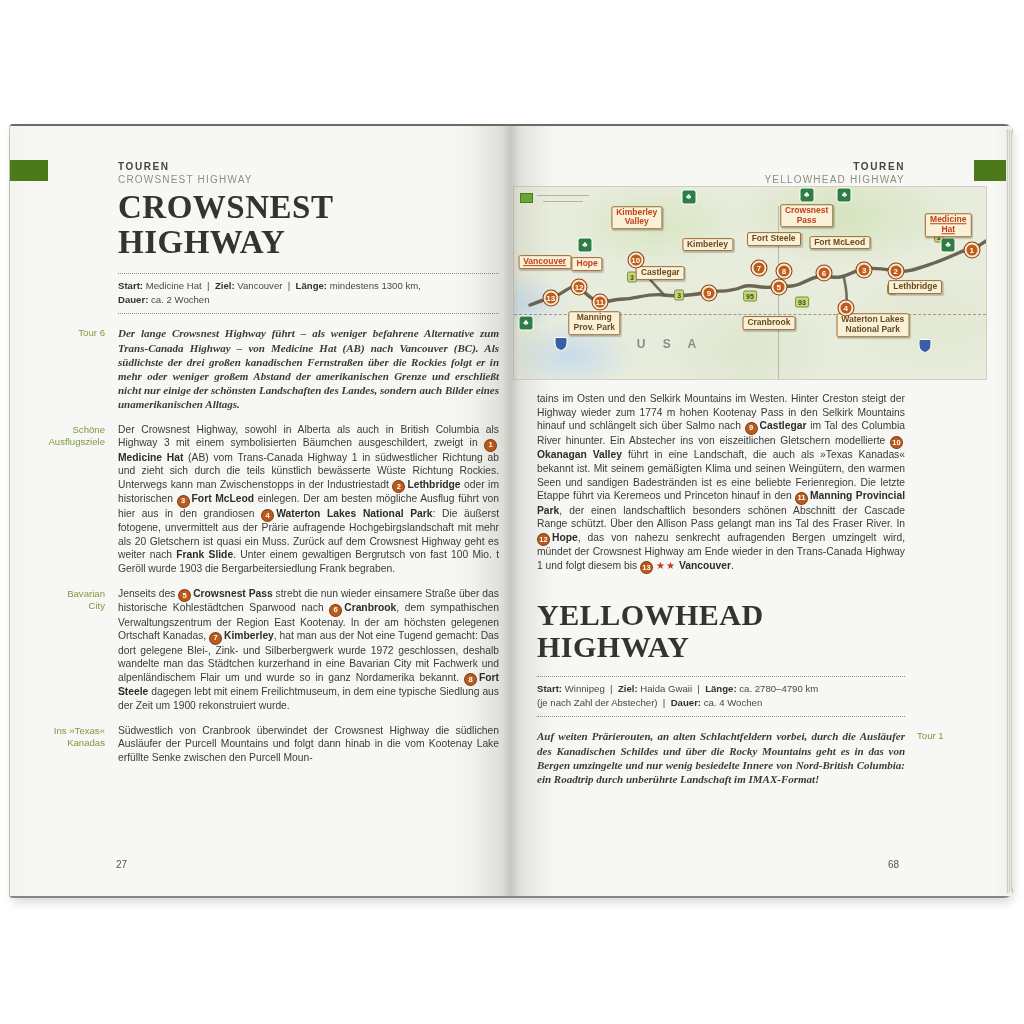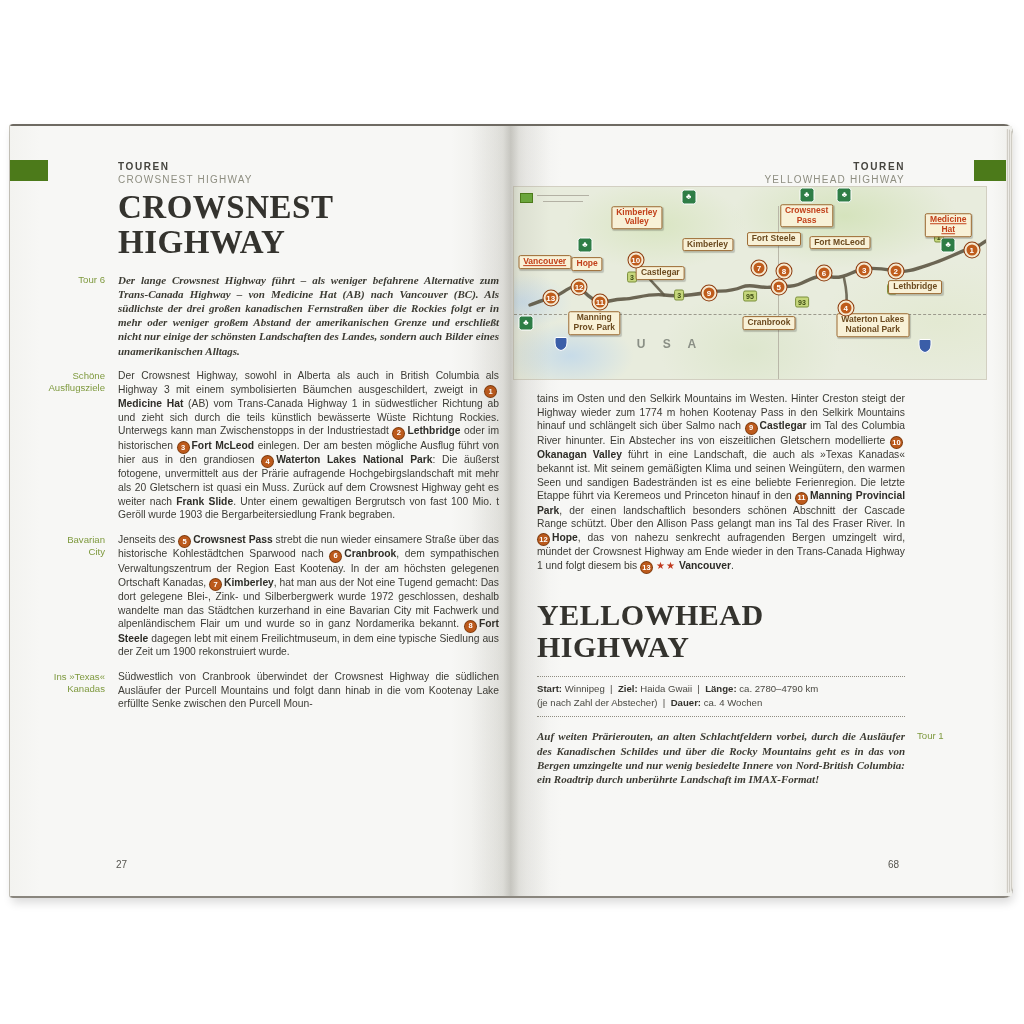--- a/index.html
+++ b/index.html
@@ -80,20 +80,22 @@
 <div class="book">
 
   <div class="page page-left">
     <div class="tab tab-l"></div>
     <div class="pagehead">
       <div class="kick">TOUREN</div>
       <div class="sub">CROWSNEST HIGHWAY</div>
     </div>
     <h1 class="ptitle">CROWSNEST
 HIGHWAY</h1>
+    <div class="infobox"><b>Start:</b> Medicine Hat  |  <b>Ziel:</b> Vancouver  |  <b>Länge:</b> mindestens 1300 km,
+<b>Dauer:</b> ca. 2 Wochen</div>
 
     <div class="sec">
       <span class="mnote" style="white-space:pre-line">Tour 6</span>
       <p class="lead" style="margin:0">Der lange Crowsnest Highway führt – als weniger befahrene Alternative zum Trans-Canada Highway – von Medicine Hat (AB) nach Vancouver (BC). Als südlichste der drei großen kanadischen Fernstraßen über die Rockies folgt er in mehr oder weniger großem Abstand der amerikanischen Grenze und erschließt nicht nur einige der schönsten Landschaften des Landes, sondern auch Bilder eines unamerikanischen Alltags.</p>
     </div>
     <div class="sec">
       <span class="mnote" style="white-space:pre-line">Schöne
 Ausflugsziele</span>
       <p class="body-par" style="margin:0">Der Crowsnest Highway, sowohl in Alberta als auch in British Columbia als Highway 3 mit einem symbolisierten Bäumchen ausgeschildert, zweigt in <span class="mk">1</span><b>Medicine Hat</b> (AB) vom Trans-Canada Highway 1 in südwestlicher Richtung ab und zieht sich durch die teils künstlich bewässerte Wüste Richtung Rockies. Unterwegs kann man Zwischenstopps in der Industriestadt <span class="mk">2</span><b>Lethbridge</b> oder im historischen <span class="mk">3</span><b>Fort McLeod</b> einlegen. Der am besten mögliche Ausflug führt von hier aus in den grandiosen <span class="mk">4</span><b>Waterton Lakes National Park</b>: Die äußerst fotogene, unvermittelt aus der Prärie aufragende Hochgebirgslandschaft mit mehr als 20 Gletschern ist quasi ein Muss. Zurück auf dem Crowsnest Highway geht es weiter nach <b>Frank Slide</b>. Unter einem gewaltigen Bergrutsch von fast 100 Mio. t Geröll wurde 1903 die Bergarbeitersiedlung Frank begraben.</p>
     </div>

